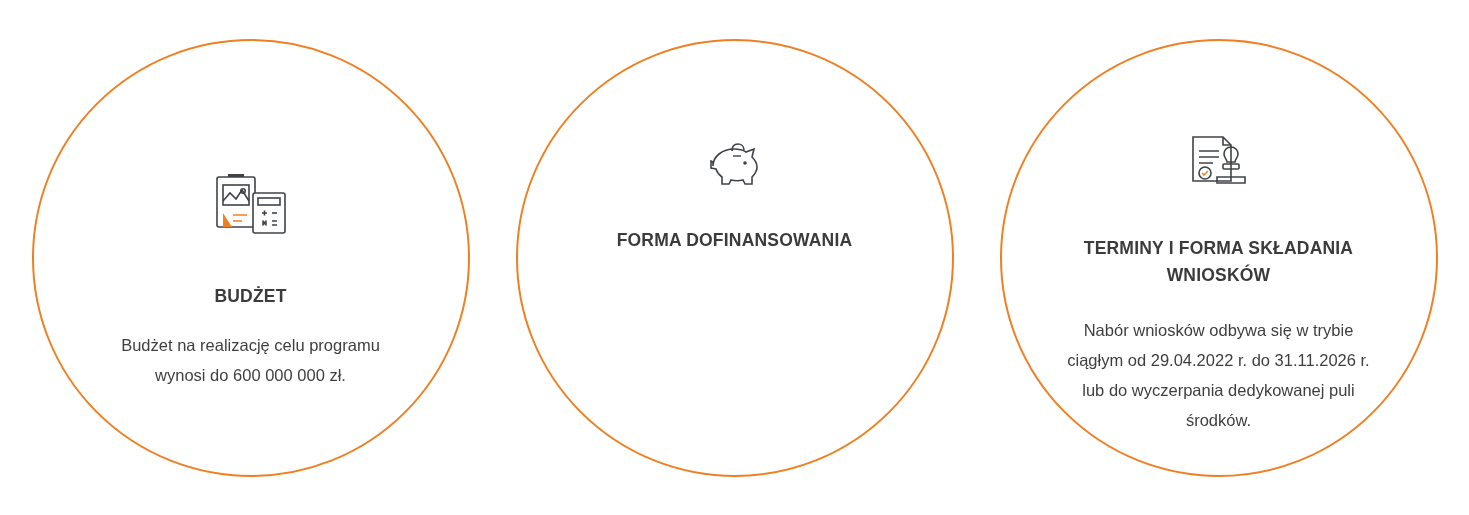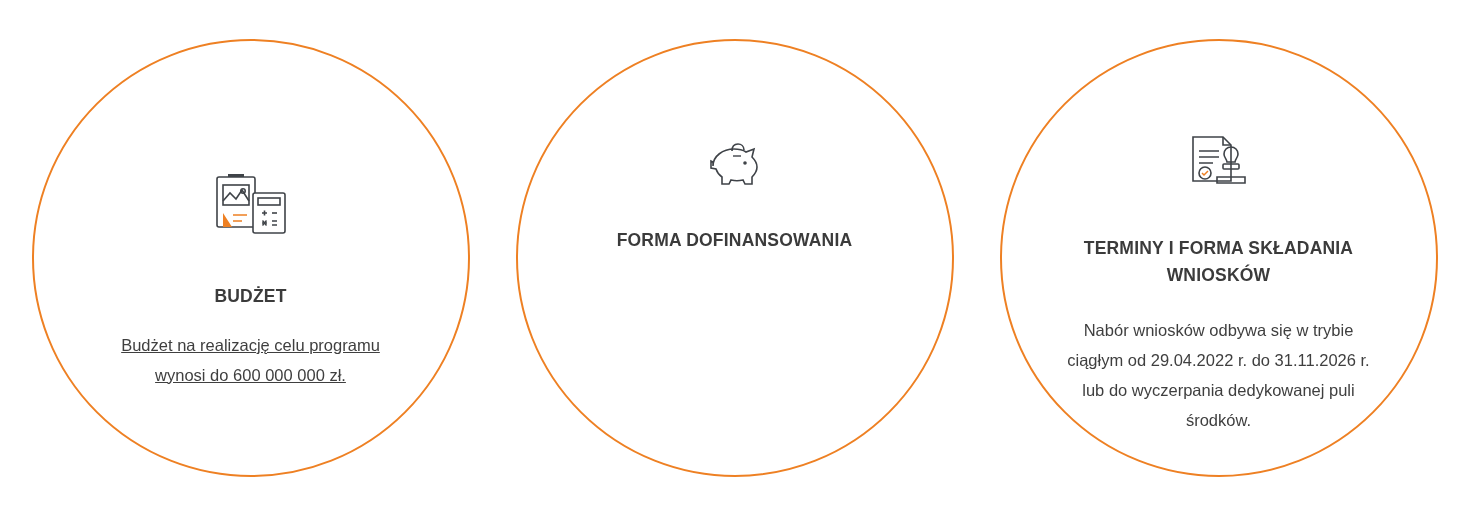--- a/index.html
+++ b/index.html
@@ -59,21 +59,21 @@
     font-size: 16.5px;
     font-weight: 400;
     color: #3f3f3f;
     line-height: 1.82;
     margin: 0;
   }
 
   
   .card-budget .inner { padding-top: 132px; }
   .card-budget .card-title { margin-top: 48px; }
-  .card-budget .card-body { margin-top: 20px; width: 300px; text-decoration: underline; }
+  .card-budget .card-body { margin-top: 20px; width: 300px; }
 
   .card-forma .inner { padding-top: 94px; }
   .card-forma .card-title { margin-top: 36px; }
   .card-forma .card-body { margin-top: 18px; width: 316px; }
 
   .card-terminy .inner { padding-top: 92px; gap: 8px; }
   .card-terminy .card-title { margin-top: 32px; width: 300px; }
   .card-terminy .card-body { margin-top: 18px; width: 312px; }
 
   svg { display: block; }

